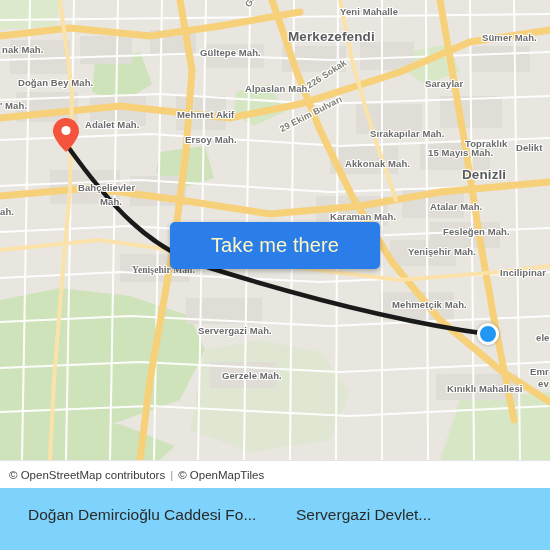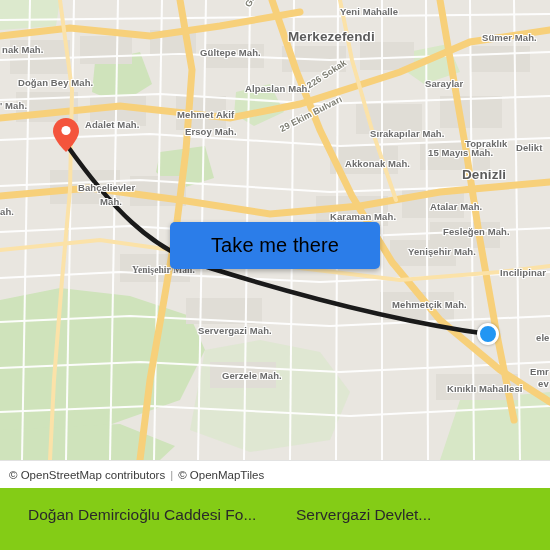--- a/index.html
+++ b/index.html
@@ -64,21 +64,21 @@
     border: 3px solid #ffffff;
     box-shadow: 0 0 3px rgba(0,0,0,.35);
   }
 
   
   .cta {
     position: absolute;
     left: 170px; top: 222px;
     width: 210px; height: 47px;
     background: #2b7de9;
-    color: #000000;
+    color: #fef9c3;
     border: none;
     border-radius: 5px;
     font-size: 20px;
     font-family: "Liberation Sans", sans-serif;
     cursor: pointer;
     box-shadow: 0 2px 5px rgba(0,0,0,.28);
     letter-spacing: .1px;
   }
 
   
@@ -95,21 +95,21 @@
     color: #3a3a3a;
   }
   .attrib a { color: #3a3a3a; text-decoration: none; }
   .attrib .sep { margin: 0 5px; color: #9a9a9a; }
 
   
   .footer {
     position: absolute;
     left: 0; top: 488px;
     width: 550px; height: 62px;
-    background: #84cc16;
+    background: #7dd3fc;
     display: flex;
     align-items: center;
   }
   .footer-stop {
     font-size: 15.5px;
     color: #2a2a2a;
     white-space: nowrap;
     overflow: hidden;
     text-overflow: clip;
     padding-top: 2px;
@@ -239,21 +239,21 @@
         <div class="maplabel" style="left: 340px; top: 6px;">Yeni Mahalle</div>
         <div class="maplabel" style="left: 482px; top: 32px;">Sümer Mah.</div>
         <div class="maplabel big" style="left: 288px; top: 29px;">Merkezefendi</div>
         <div class="maplabel" style="left: 200px; top: 47px;">Gültepe Mah.</div>
         <div class="maplabel" style="left: 2px; top: 44px;">nak Mah.</div>
         <div class="maplabel" style="left: 245px; top: 67px; margin-top: 16px;">Alpaslan Mah.</div>
         <div class="maplabel" style="left: 425px; top: 78px;">Saraylar</div>
         <div class="maplabel" style="left: 18px; top: 77px;">Doğan Bey Mah.</div>
         <div class="maplabel road" style="left: 305px; top: 82px; transform: rotate(-33deg); transform-origin: left top;">226 Sokak</div>
         <div class="maplabel" style="left: 177px; top: 109px;">Mehmet Akif</div>
-        <div class="maplabel" style="left: 185px; top: 126px;">Ersoy Mah.</div>
+        <div class="maplabel" style="left: 185px; top: 134px;">Ersoy Mah.</div>
         <div class="maplabel" style="left: 465px; top: 114px; margin-top: 24px;">Topraklık</div>
         <div class="maplabel" style="left: 85px; top: 119px;">Adalet Mah.</div>
         <div class="maplabel" style="left: 0px; top: 100px;">' Mah.</div>
         <div class="maplabel" style="left: 370px; top: 128px;">Sırakapılar Mah.</div>
         <div class="maplabel" style="left: 516px; top: 142px;">Delikt</div>
         <div class="maplabel road" style="left: 278px; top: 125px; transform: rotate(-27deg); transform-origin: left top;">29 Ekim Bulvarı</div>
         <div class="maplabel" style="left: 428px; top: 147px;">15 Mayıs Mah.</div>
         <div class="maplabel" style="left: 345px; top: 158px;">Akkonak Mah.</div>
         <div class="maplabel big" style="left: 462px; top: 167px;">Denizli</div>
         <div class="maplabel" style="left: 78px; top: 182px;">Bahçelievler</div>

